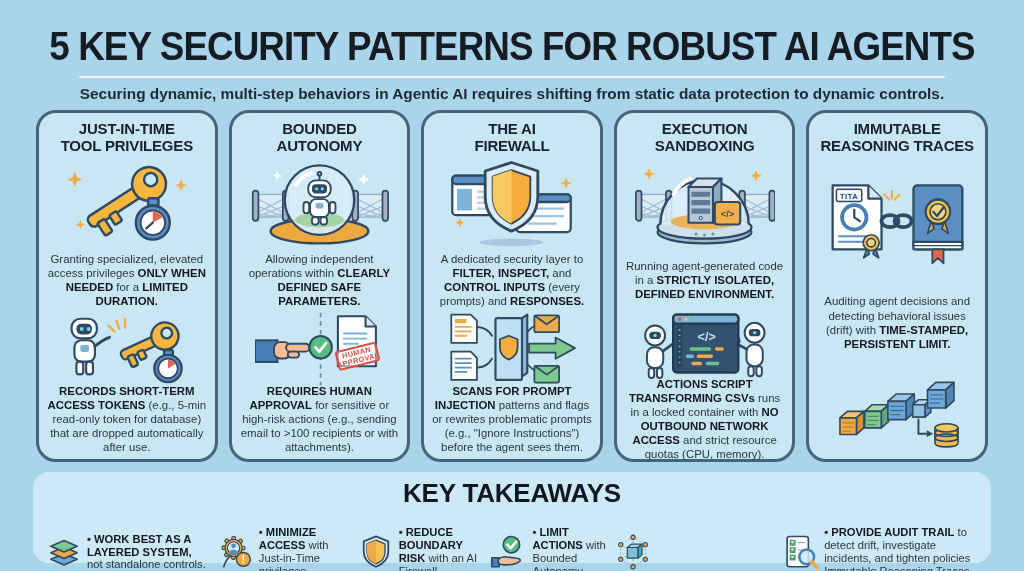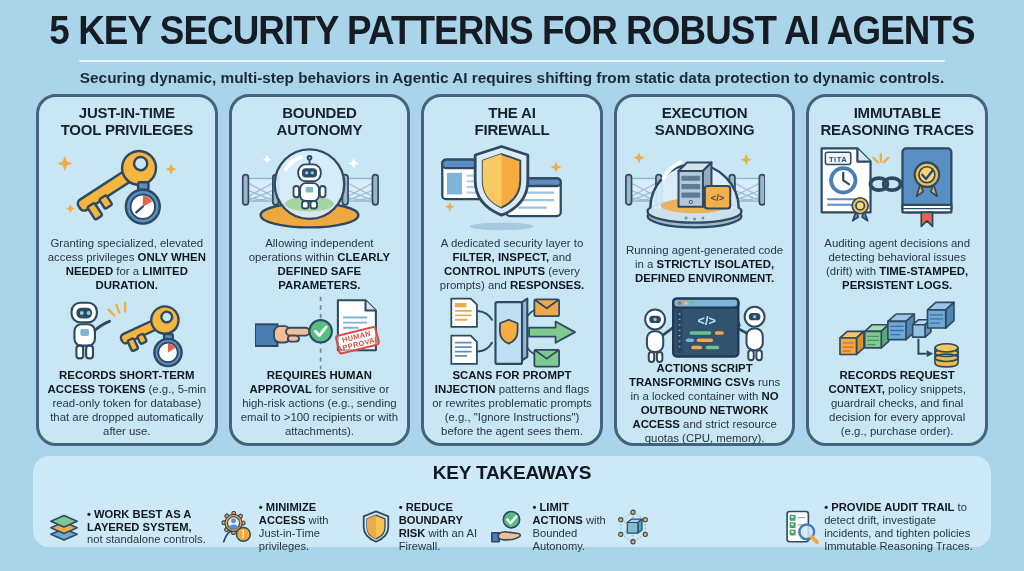--- a/index.html
+++ b/index.html
@@ -3,21 +3,21 @@
 <meta charset="utf-8">
 <style>
   html,body{margin:0;padding:0}
   body{
     width:1024px;height:571px;overflow:hidden;
     background:#a9d4ea;
     font-family:"Liberation Sans","DejaVu Sans",sans-serif;
     color:#273642;
   }
   
-  header{text-align:center;padding-top:8px}
+  header{text-align:center;padding-top:24px}
   h1{
     margin:0;font-size:40px;font-weight:700;color:#151c23;
     letter-spacing:-1px;transform:scaleX(.92);transform-origin:center;
     white-space:nowrap;
   }
   .rule{width:866px;height:2px;background:#e7f3fa;margin:7px auto 7px;border-radius:2px}
   .subtitle{
     margin:0;font-size:15.5px;font-weight:700;color:#1c2a36;
     transform:scaleX(.99);transform-origin:center;white-space:nowrap;
   }
@@ -29,38 +29,38 @@
   .card{
     flex:1 1 0;box-sizing:border-box;
     background:#c9e6f5;border:3px solid #45627e;border-radius:20px;
     padding:7px 7px 8px;display:flex;flex-direction:column;align-items:center;
     justify-content:space-between;
   }
   .card-title{
     margin:1px 0 0;font-size:15px;line-height:1.12;font-weight:700;
     color:#17222c;text-align:center;letter-spacing:-.2px;height:35px;
   }
-  .icon-top{height:94px;width:100%;display:flex;align-items:center;justify-content:flex-start}
+  .icon-top{height:94px;width:100%;display:flex;align-items:center;justify-content:center}
   .icon-bottom{height:76px;width:100%;display:flex;align-items:center;justify-content:center}
   .icon-top svg,.icon-bottom svg{height:100%;max-width:100%}
   .desc,.detail{
     width:100%;margin:0;display:flex;align-items:center;justify-content:center;
     text-align:center;font-size:11.4px;line-height:1.24;font-weight:500;color:#273642;
   }
   .desc{height:64px}
   .detail{height:64px}
   .desc b,.detail b,.tk b{color:#10181f;font-weight:700}
   .txt{display:block;width:100%}
   
   .takeaways{
     box-sizing:border-box;margin:10px auto 0;width:958px;height:91px;
     background:#cde9f8;border-radius:16px;padding:6px 13px 4px;
   }
   .takeaways h2{
-    margin:0;text-align:center;font-size:19px;font-weight:700;
+    margin:0;text-align:center;font-size:26px;font-weight:700;
     color:#10181f;letter-spacing:-.2px;
   }
   .tk-row{display:flex;align-items:center;gap:9px;margin-top:15px;height:56px}
   .tk{display:flex;align-items:center;gap:5px;min-width:0}
   .tk-icon{width:36px;height:36px;flex:0 0 36px}
   .tk-icon svg{width:100%;height:100%}
   .tk-text{margin:0;font-size:11.2px;line-height:1.16;font-weight:500;color:#273642}
 </style>
 </head>
 <body>
@@ -387,21 +387,21 @@
      <path d="M112,78 h12 v15 l-6,-6 -6,6 Z" fill="#e2654d" stroke-width="1.8"></path>
      <path d="M111,48 l-4,13 7,-5 Z" fill="#f0a948" stroke-width="1.8"></path>
             <path d="M125,48 l4,13 -7,-5 Z" fill="#f0a948" stroke-width="1.8"></path>
      <circle cx="118" cy="38" r="13" fill="#f2c14e"></circle>
             <circle cx="118" cy="38" r="8.5" fill="#f6d47c" stroke-width="1.8"></circle>
      <path d="M113,38 l4,4.5 7,-9" fill="none" stroke-width="2.4" stroke-linecap="round"></path>
    </g>
         </svg>
       </div>
       <p class="desc">
-        <span class="txt"><span>Auditing agent decisions and detecting behavioral issues (drift) with </span><b>TIME-STAMPED, PERSISTENT LOGS.</b></span>
+        <span class="txt"><span>Auditing agent decisions and detecting behavioral issues (drift) with </span><b>TIME-STAMPED, PERSISTENT LIMIT.</b></span>
       </p>
       <div class="icon-bottom">
         <svg viewBox="0 0 150 92" preserveAspectRatio="xMidYMid meet">
    <g stroke="#2e4a63" stroke-width="2" stroke-linejoin="round">
      <path d="M26,62 L38,55 M56,52 L66,46 M86,42 L94,40 M110,38 L114,30" stroke-width="3" stroke-linecap="round"></path>
      <path d="M6,52 l9,-8 h20 l-9,8 Z" fill="#f6c36e"></path>
             <path d="M26,52 l9,-8 v20 l-9,8 Z" fill="#d88f2e"></path>
             <rect x="6" y="52" width="20" height="20" fill="#f0a948"></rect>
             <path d="M9,58 h14 M9,63 h14 M9,68 h10" stroke="#c07c1f" stroke-width="1.6"></path>
      <path d="M36,44 l9,-8 h20 l-9,8 Z" fill="#a5dcb1"></path>
@@ -423,23 +423,20 @@
    <path d="M101,53 v18 h10" stroke="#2e4a63" stroke-width="2.4" fill="none"></path>
    <polygon points="111,67 119,71 111,75" fill="#2e4a63"></polygon>
    <g stroke="#2e4a63" stroke-width="2" stroke-linejoin="round">
      <path d="M121,64 v18 q0,5 14,5 14,0 14,-5 v-18" fill="#f2b945"></path>
      <ellipse cx="135" cy="76" rx="14" ry="4.5" fill="none"></ellipse>
             <ellipse cx="135" cy="70" rx="14" ry="4.5" fill="none"></ellipse>
      <ellipse cx="135" cy="64" rx="14" ry="5" fill="#f6c95e"></ellipse>
    </g>
         </svg>
       </div>
-      <p class="detail">
-        <span class="txt"><b>RECORDS REQUEST CONTEXT,</b><span> policy snippets, guardrail checks, and final decision for every approval (e.g., purchase order).</span></span>
-      </p>
     </article>
   </main>
 
 <section class="takeaways">
   <h2>KEY TAKEAWAYS</h2>
   <div class="tk-row" id="tkrow">
       <div class="tk" style="flex: 1 1 150px;">
         <span class="tk-icon"><svg viewBox="0 0 44 44">
             <g stroke="#2e4a63" stroke-width="2" stroke-linejoin="round">
    <path d="M22,24 L38,31 22,38 6,31 Z" fill="#6fa8d6"></path>

